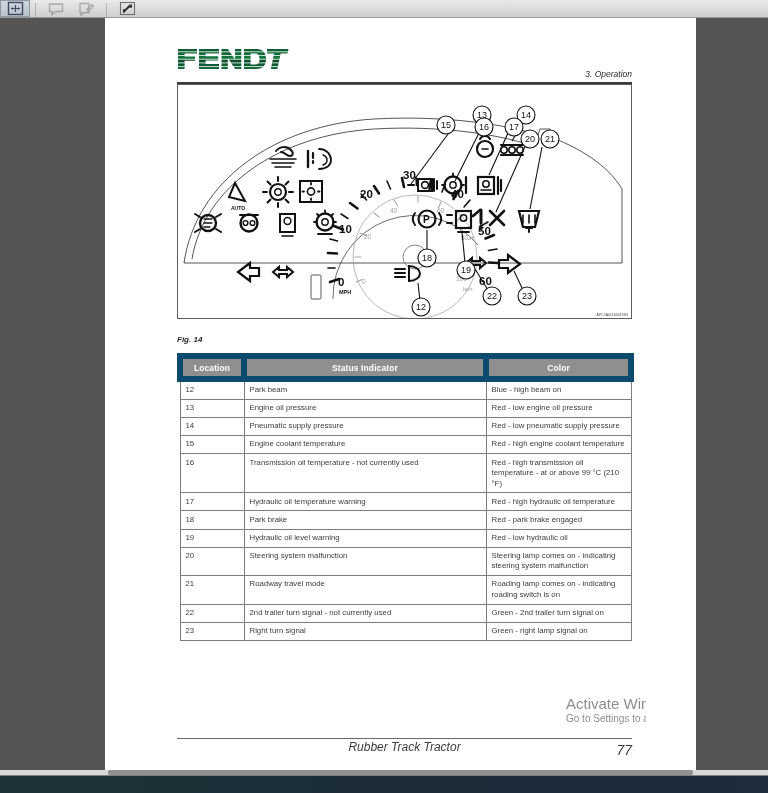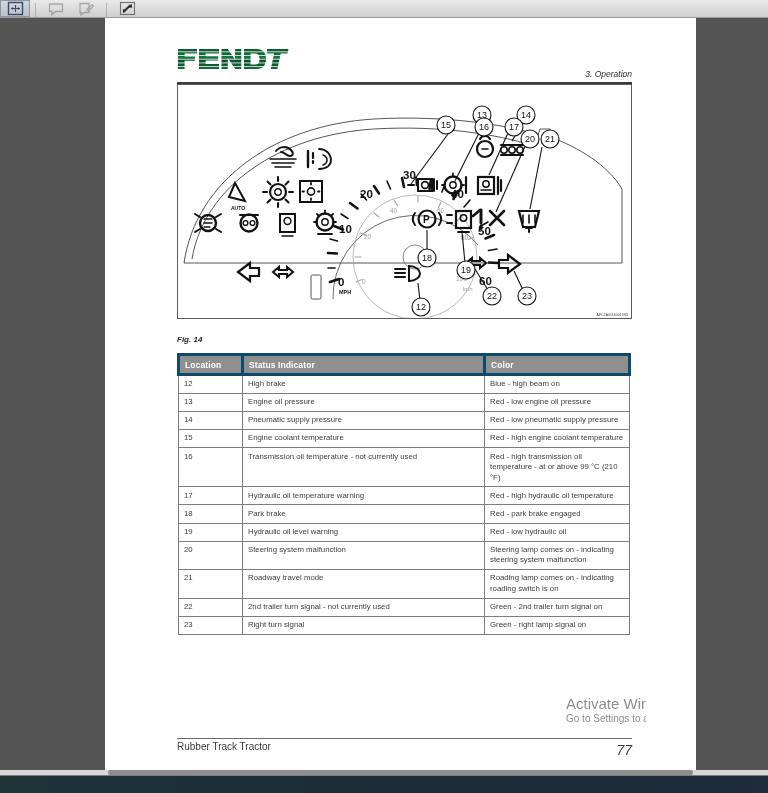--- a/index.html
+++ b/index.html
@@ -100,40 +100,40 @@
   #fig-caption {
     margin-top: 16px; font-size: 8px; font-style: italic;
     font-weight: bold; color: #2b2b2b;
   }
 
   
   #tbl-wrap { margin-top: 9px; }
   table { border-collapse: collapse; width: 451px; table-layout: fixed; }
   thead th {
     background: #8f8f8f; color: #ffffff;
-    font-size: 8.5px; font-weight: bold; text-align: left;
+    font-size: 8.5px; font-weight: bold; text-align: center;
     padding: 3.5px 5px 3.5px 5px;
-    border: 3px solid #0c4a6e;
+    border: 6px solid #0c4a6e;
     letter-spacing: .1px;
   }
   tbody td {
     font-size: 7.8px; color: #3c3c3c;
     padding: 3.2px 5px 3.4px 5px;
     border: 1px solid #7d7d7d;
     vertical-align: top; line-height: 10.5px;
   }
   col.c-loc { width: 64px; }
   col.c-ind { width: 242px; }
   col.c-col { width: 145px; }
 
   
   #pg-footer { position: absolute; left: 0; top: 690px; width: 455px; }
   #ftr-rule { height: 1px; background: #6a6a6a; }
   #ftr-body { position: relative; margin-top: 3px; height: 24px; }
-  #ftr-left { font-size: 10px; color: #3c3c3c; line-height: 10px; }
+  #ftr-left { font-size: 12px; font-style: italic; color: #3c3c3c; line-height: 10px; text-align: center; }
   #ftr-page {
     position: absolute; right: 0; top: 0;
     font-size: 14px; font-style: italic; color: #3c3c3c;
   }
 </style>
 </head>
 <body>
 
 <div id="app">
 
@@ -478,21 +478,21 @@
             <thead>
               <tr>
                 <th>Location</th>
                 <th>Status Indicator</th>
                 <th>Color</th>
               </tr>
             </thead>
             <tbody id="tbody">
                 <tr>
                   <td>12</td>
-                  <td>High brake</td>
+                  <td>Park beam</td>
                   <td>Blue - high beam on</td>
                 </tr>
                 <tr>
                   <td>13</td>
                   <td>Engine oil pressure</td>
                   <td>Red - low engine oil pressure</td>
                 </tr>
                 <tr>
                   <td>14</td>
                   <td>Pneumatic supply pressure</td>

